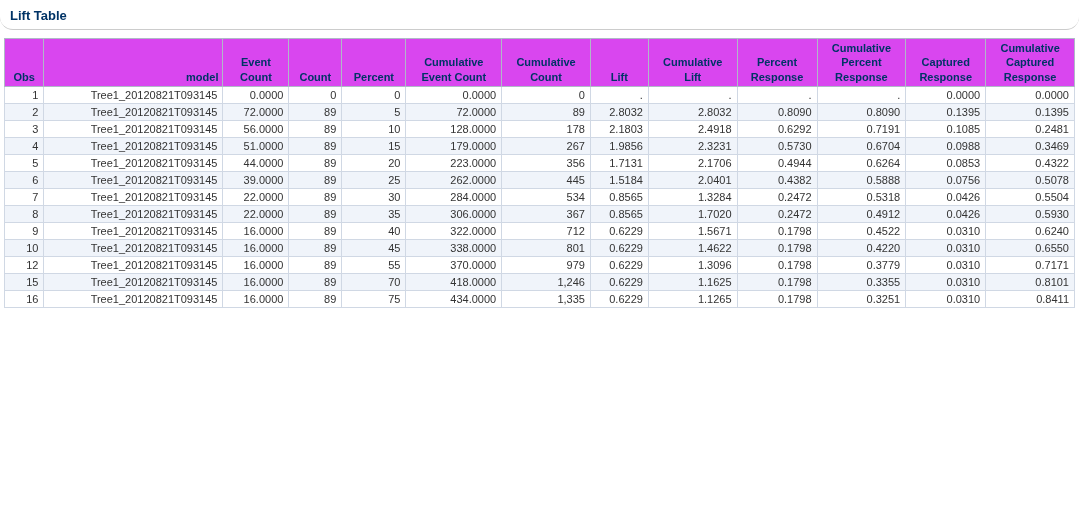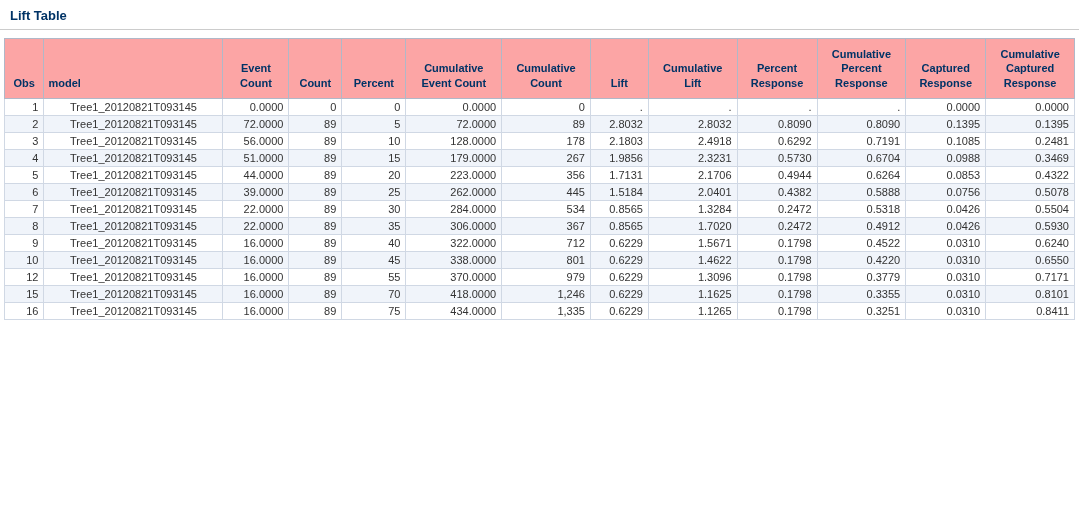--- a/index.html
+++ b/index.html
@@ -8,52 +8,53 @@
       font-size: 11px;
       background: #fff;
       color: #333;
     }
     .page-title {
       color: #003366;
       font-size: 13px;
       font-weight: bold;
       padding: 8px 10px 6px 10px;
       border-bottom: 1px solid #ccc;
+      border-radius: 13px;
     }
     .table-wrapper {
       padding: 8px 4px 4px 4px;
       overflow-x: auto;
     }
     table {
       border-collapse: collapse;
       width: 100%;
       font-size: 11px;
     }
     thead tr th {
-      background: #fca5a5;
+      background: #d946ef;
       border: 1px solid #b0b8c8;
       text-align: center;
-      padding: 8px 4px;
+      padding: 2px 4px;
       font-weight: bold;
       color: #003366;
       vertical-align: bottom;
       line-height: 1.3;
     }
     thead tr th.left-align {
-      text-align: left;
+      text-align: right;
     }
     tbody tr td {
       border: 1px solid #d0d8e4;
       padding: 2px 5px;
       text-align: right;
       white-space: nowrap;
       color: #333;
     }
     tbody tr td.model-cell {
-      text-align: center;
+      text-align: right;
       margin-left: 8px;
     }
     tbody tr:nth-child(odd) {
       background: #ffffff;
     }
     tbody tr:nth-child(even) {
       background: #f0f4fa;
     }
     td.obs-cell {
       text-align: right;

